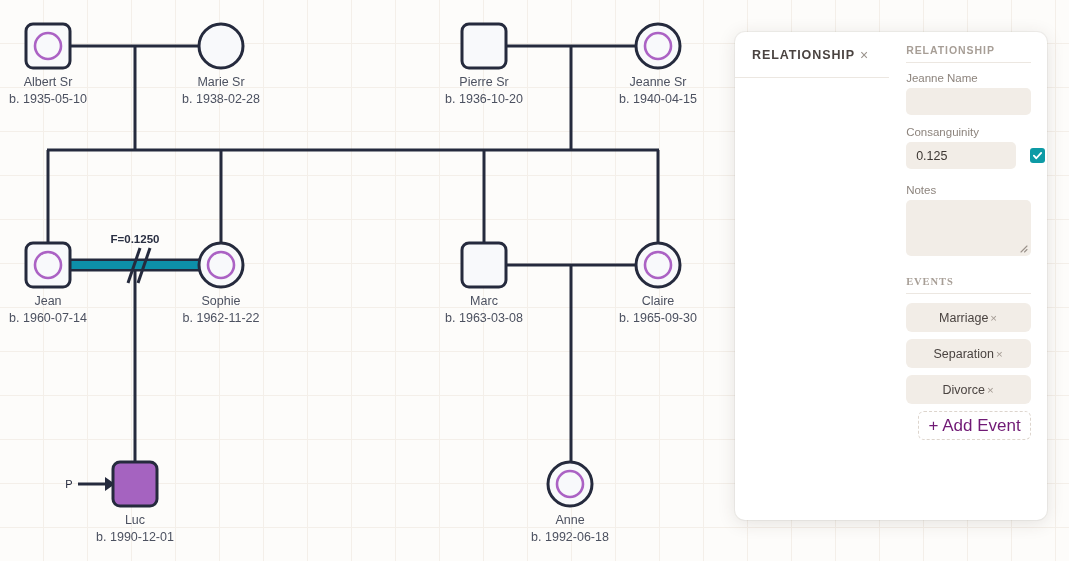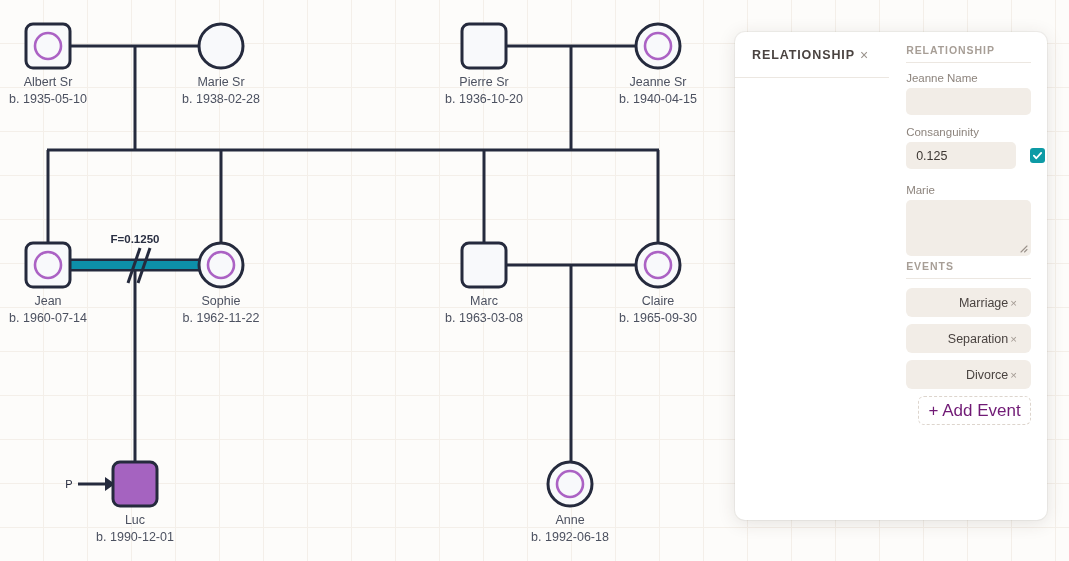--- a/index.html
+++ b/index.html
@@ -144,21 +144,21 @@
     right: 3px; bottom: 3px;
     width: 10px; height: 10px;
     pointer-events: none;
   }
   .event-row {
     height: 29px;
     background: #f2ede7;
     border-radius: 6px;
     display: flex;
     align-items: center;
-    justify-content: flex-end;
+    justify-content: center;
     padding: 0 12px 0 13px;
     margin-bottom: 7px;
     cursor: pointer;
   }
   .event-name {
     font-size: 12.5px;
     color: #4a4340;
   }
   .event-remove {
     font-size: 11.5px;
@@ -172,21 +172,21 @@
     border-radius: 6px;
     display: flex;
     align-items: center;
     justify-content: center;
     font-size: 17px;
     color: #701a75;
     cursor: pointer;
     margin-top: 1px;
     margin-left: 12px;
   }
-  .mt10 { margin-top: 4px; }
+  .mt10 { margin-top: 20px; font-family: Liberation Serif, serif; }
 </style>
 </head>
 <body>
 
 <div id="app">
 
   <svg id="pedigree" viewBox="0 0 740 561" width="740" height="561">
     <defs>
       <g id="defs-holder"></g>
     </defs>
@@ -326,21 +326,21 @@
           </span>
           <span class="check-label">Manual</span>
         </div>
       </div>
 
       <div style="height:8px;"></div>
 
 
       <div style="height:7px;"></div>
 
-      <div class="field-label">Marie</div>
+      <div class="field-label">Notes</div>
       <div class="notes-wrap">
         <textarea class="notes-area" style=""></textarea>
         <svg class="resize-grip" viewBox="0 0 10 10">
           <path d="M9 3 L3 9 M9 6.5 L6.5 9" stroke="#9b928b" stroke-width="1.1" fill="none" stroke-linecap="round"></path>
         </svg>
       </div>
 
       <div class="section-label mt10">EVENTS</div>
 
       <div>

